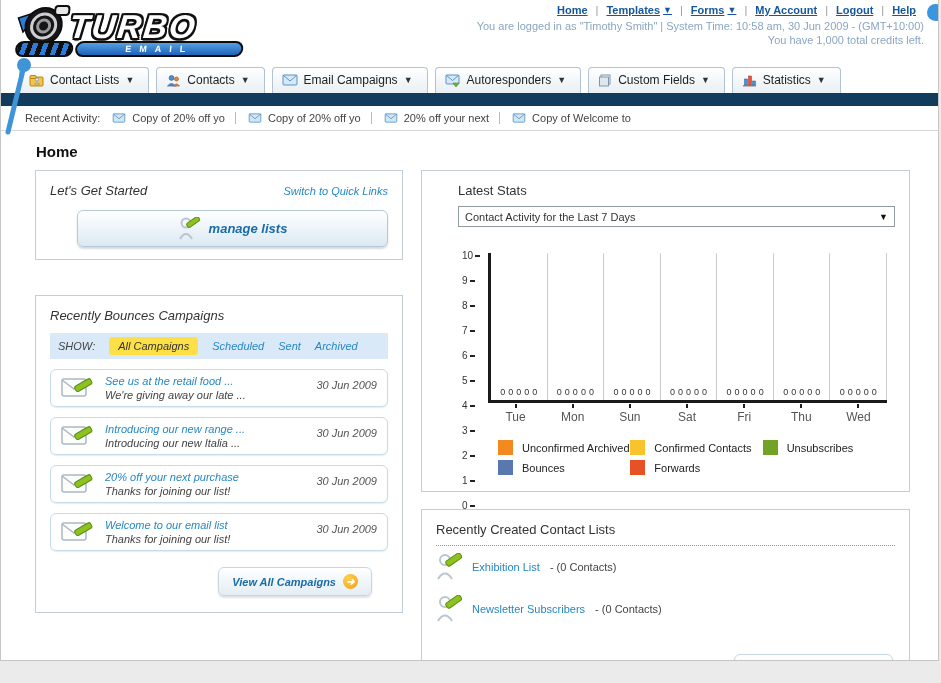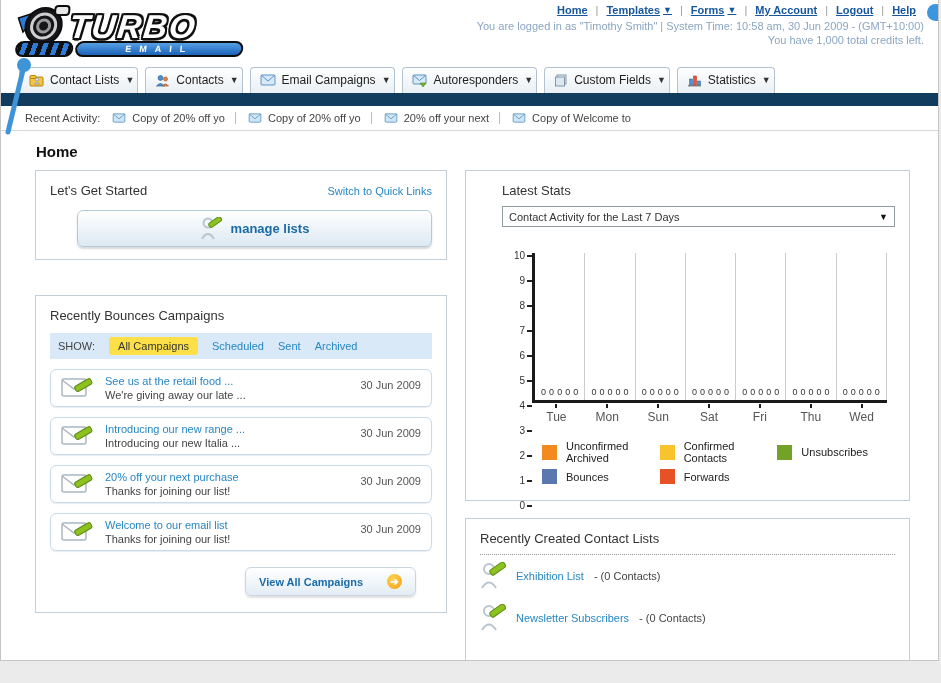--- a/index.html
+++ b/index.html
@@ -22,34 +22,34 @@
   .top-right { position:absolute; right:14px; top:4px; text-align:right; }
   .top-links { display:flex; justify-content:flex-end; align-items:center; gap:0; }
   .top-link { font-size:11px; font-weight:bold; color:#15569c; text-decoration:underline; cursor:pointer; padding:0 8px; white-space:nowrap; display:flex; align-items:center; gap:3px; }
   .tl-sep { color:#9a9a9a; font-size:11px; }
   .chev { color:#15569c; font-size:9px; }
   .login-info { margin-top:3px; font-size:11px; color:#8ba6c2; line-height:14px; }
 
   
   .tabbar { display:flex; align-items:flex-end; gap:7px; padding:0 0 0 18px; height:31px; }
   .tab { display:flex; align-items:center; gap:6px; border:1px solid #b3c3d1; border-bottom:none; border-radius:4px 4px 0 0;
-    background:linear-gradient(#ffffff,#e9eff4); padding:5px 3px 6px 9px; font-size:12px; color:#222; cursor:pointer; white-space:nowrap; }
+    background:linear-gradient(#ffffff,#e9eff4); padding:5px 14px 6px 9px; font-size:12px; color:#222; cursor:pointer; white-space:nowrap; }
   .tab .chev2 { font-size:9px; color:#333; }
   .navybar { height:13px; background:#123c5e; }
 
   
   .activity { display:flex; align-items:center; gap:10px; height:25px; padding-left:24px; font-size:11px; color:#444; border-bottom:1px solid #d7d7d7; }
   .act-item { display:flex; align-items:center; gap:6px; color:#444; padding:0 10px 0 2px; border-right:1px solid #bbb; cursor:pointer; white-space:nowrap; }
   .act-item:last-child { border-right:none; }
 
   
   .main { padding:8px 28px 0 34px; }
   .page-title { font-size:15px; font-weight:bold; color:#111; margin:4px 0 10px 1px; }
   .cols { display:flex; gap:18px; align-items:flex-start; }
-  .col-left { width:412px; flex:none; }
+  .col-left { width:368px; flex:none;font-style:italic; }
   .col-right { flex:1; }
   .panel { border:1px solid #c4ced6; background:#fff; padding:12px 14px; }
   .panel-title { font-size:13px; color:#333; }
 
   
   .gs-head { display:flex; justify-content:space-between; align-items:baseline; }
   .blue-link { font-size:11px; color:#2787c4; cursor:pointer; }
   .gs-buttons { display:flex; gap:26px; margin-top:12px;padding-left:27px; }
   .big-btn { flex:1; height:37px; border:1px solid #b5cad9; border-radius:6px; background:linear-gradient(#ffffff,#dce9f3);
     color:#1a6ca8; font-weight:bold; font-size:13px; display:flex; align-items:center; justify-content:center; gap:9px;
@@ -60,33 +60,33 @@
   .show-bar { display:flex; align-items:center; gap:14px; background:#d9e9f8; padding:4px 8px; margin-top:10px; font-size:11px; color:#444; }
   .filter { color:#2787c4; cursor:pointer; }
   .filter.active { background:#fde047; color:#333; padding:3px 9px; border-radius:3px; }
   .camp-row { display:flex; gap:10px; align-items:center; border:1px solid #c6dbec; border-radius:6px; padding:5px 10px; margin-top:10px;
     box-shadow:0 1px 1px rgba(0,0,0,.08); cursor:pointer; }
   .camp-text { flex:1; }
   .camp-title { font-size:11px; color:#2787c4; cursor:pointer; }
   .camp-sub { font-size:11px; color:#444; margin-top:2px; }
   .camp-date { font-size:11px; color:#555; align-self:flex-start; margin-top:4px; white-space:nowrap; }
   .btn-row { display:flex; justify-content:flex-end; margin:16px 16px 4px 0; }
-  .small-btn { display:inline-flex; align-items:center; gap:24px; border:1px solid #c8d6e2; border-radius:6px;
+  .small-btn { display:inline-flex; align-items:center; gap:7px; border:1px solid #c8d6e2; border-radius:6px;
     background:linear-gradient(#ffffff,#e3edf5); color:#1a6ca8; font-weight:bold; font-size:11px; padding:6px 13px;
     box-shadow:0 2px 2px rgba(0,0,0,.12); cursor:pointer; }
   .orange-arrow { width:15px; height:15px; border-radius:50%; background:radial-gradient(circle at 35% 30%,#ffd34d,#f39c12);
     color:#fff; font-size:10px; font-weight:bold; line-height:15px; text-align:center; }
 
   
   .stats-panel { margin-bottom:17px;padding-left:36px; }
   .select-box { display:flex; justify-content:space-between; align-items:center; border:1px solid #919b9f; height:21px;
     margin-top:8px; padding:0 6px; font-size:11px; color:#333; background:#fff; cursor:pointer; }
   .select-box .chev3 { font-size:9px; color:#111; }
   .chart-wrap { display:flex; margin:26px 0 0 4px; }
-  .yaxis { width:26px; height:150px; display:flex; flex-direction:column; justify-content:space-between; align-items:flex-end;gap:19px; }
+  .yaxis { width:26px; height:150px; display:flex; flex-direction:column; justify-content:space-between; align-items:flex-start;gap:19px; }
   .ytick { font-size:10px; color:#333; line-height:6px; display:flex; align-items:center; gap:2px; }
   .ytick::after { content:""; display:inline-block; width:5px; height:2px; background:#222; }
   .plot { flex:1; height:150px; border-left:3px solid #1a1a1a; border-bottom:3px solid #1a1a1a; display:flex; margin-right:8px; }
   .cgroup { flex:1; border-right:1px solid #ccc; display:flex; align-items:flex-end; justify-content:center; gap:3px; padding-bottom:3px; font-size:9px; color:#333; }
   .xlabels { display:flex; margin:1px 8px 0 29px; }
   .xtick { flex:1; text-align:center; font-size:12px; color:#555; }
   .xtick i { display:block; width:2px; height:4px; background:#1a1a1a; margin:0 auto 2px; }
   .legend { margin:16px 0 4px 40px; display:grid; grid-template-columns:repeat(3,1fr); gap:5px 0; max-width:430px; }
   .lgitem { display:flex; align-items:center; gap:9px; font-size:11px; color:#222; }
   .sw { width:15px; height:15px; flex:none; }

